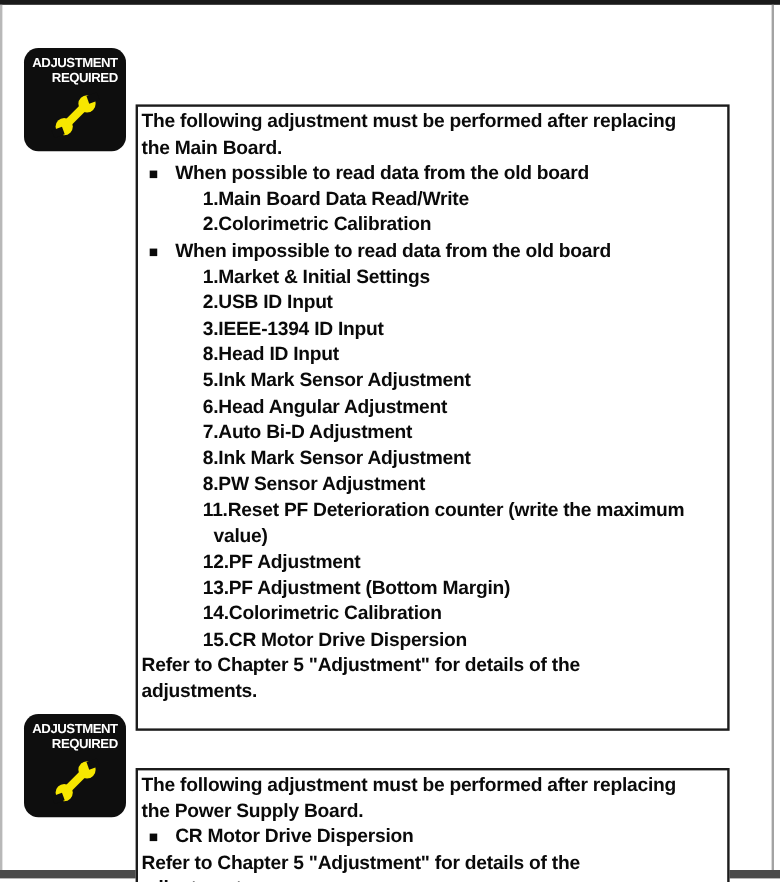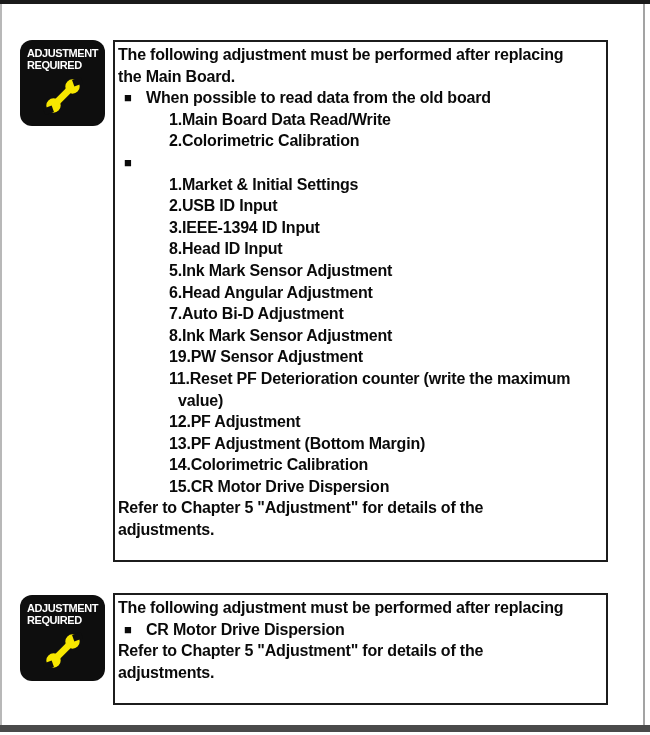--- a/index.html
+++ b/index.html
@@ -18,32 +18,33 @@
 
   
   .badge {
     position:absolute; left:20px; width:85px; height:86px;
     background:#0e0e0e; border-radius:12px;
     display:flex; flex-direction:column; align-items:center;
   }
   .badge.b1 { top:40px; }
   .badge.b2 { top:595px; }
   .badge-text {
-    margin-top:7px; text-align:left; color:#ffffff;
+    margin-top:7px; text-align:right; color:#ffffff;
     font-weight:bold; font-size:11px; line-height:12px; letter-spacing:-0.4px;
   }
   .badge svg { margin-top:1px; }
 
   
   .notice-box {
     position:absolute; left:113px; width:495px;
     border:2px solid #1c1c1c; background:#ffffff;
     box-sizing:border-box; padding-top:2px;
     color:#0a0a0a; font-weight:bold; font-size:16px; line-height:21.6px;
     letter-spacing:-0.2px;
+    margin-top:47px;
   }
   .notice-box.n1 { top:40px;  height:522px; }
   .notice-box.n2 { top:593px; height:112px; }
 
   .ln { padding-left:3px; white-space:nowrap; overflow:hidden; }
   .bullet-line { display:flex; padding-left:9px; }
   .bmark { width:22px; flex:0 0 22px; font-size:13px; line-height:21.6px; }
   .item { padding-left:54px; }
   .cont { padding-left:63px; }
 </style>
@@ -75,30 +76,31 @@
   <div class="ln para">The following adjustment must be performed after replacing</div>
   <div class="ln para">the Main Board.</div>
   <div class="ln bullet-line">
     <span class="bmark">■</span>
     <span>When possible to read data from the old board</span>
   </div>
   <div class="ln item">1.Main Board Data Read/Write</div>
   <div class="ln item">2.Colorimetric Calibration</div>
   <div class="ln bullet-line">
     <span class="bmark">■</span>
+    <span>When impossible to read data from the old board</span>
   </div>
   <div class="ln item">1.Market &amp; Initial Settings</div>
   <div class="ln item">2.USB ID Input</div>
   <div class="ln item">3.IEEE-1394 ID Input</div>
   <div class="ln item">8.Head ID Input</div>
   <div class="ln item">5.Ink Mark Sensor Adjustment</div>
   <div class="ln item">6.Head Angular Adjustment</div>
   <div class="ln item">7.Auto Bi-D Adjustment</div>
   <div class="ln item">8.Ink Mark Sensor Adjustment</div>
-  <div class="ln item">19.PW Sensor Adjustment</div>
+  <div class="ln item">8.PW Sensor Adjustment</div>
   <div class="ln item">11.Reset PF Deterioration counter (write the maximum</div>
   <div class="ln cont">value)</div>
   <div class="ln item">12.PF Adjustment</div>
   <div class="ln item">13.PF Adjustment (Bottom Margin)</div>
   <div class="ln item">14.Colorimetric Calibration</div>
   <div class="ln item">15.CR Motor Drive Dispersion</div>
   <div class="ln para">Refer to Chapter 5 "Adjustment" for details of the</div>
   <div class="ln para">adjustments.</div>
 </div>
 
@@ -113,19 +115,20 @@
       <circle cx="22" cy="50" r="15" fill="#f7e700"></circle>
       <circle cx="78" cy="50" r="15" fill="#f7e700"></circle>
       <rect x="-2" y="43" width="19" height="14" fill="#0e0e0e" transform="rotate(25 8 50)"></rect>
       <rect x="83" y="43" width="19" height="14" fill="#0e0e0e" transform="rotate(25 92 50)"></rect>
     </g>
   </svg>
 </div>
 
 <div class="notice-box n2">
   <div class="ln para">The following adjustment must be performed after replacing</div>
+  <div class="ln para">the Power Supply Board.</div>
   <div class="ln bullet-line">
     <span class="bmark">■</span>
     <span>CR Motor Drive Dispersion</span>
   </div>
   <div class="ln para">Refer to Chapter 5 "Adjustment" for details of the</div>
   <div class="ln para">adjustments.</div>
 </div>
 
 </body></html>

